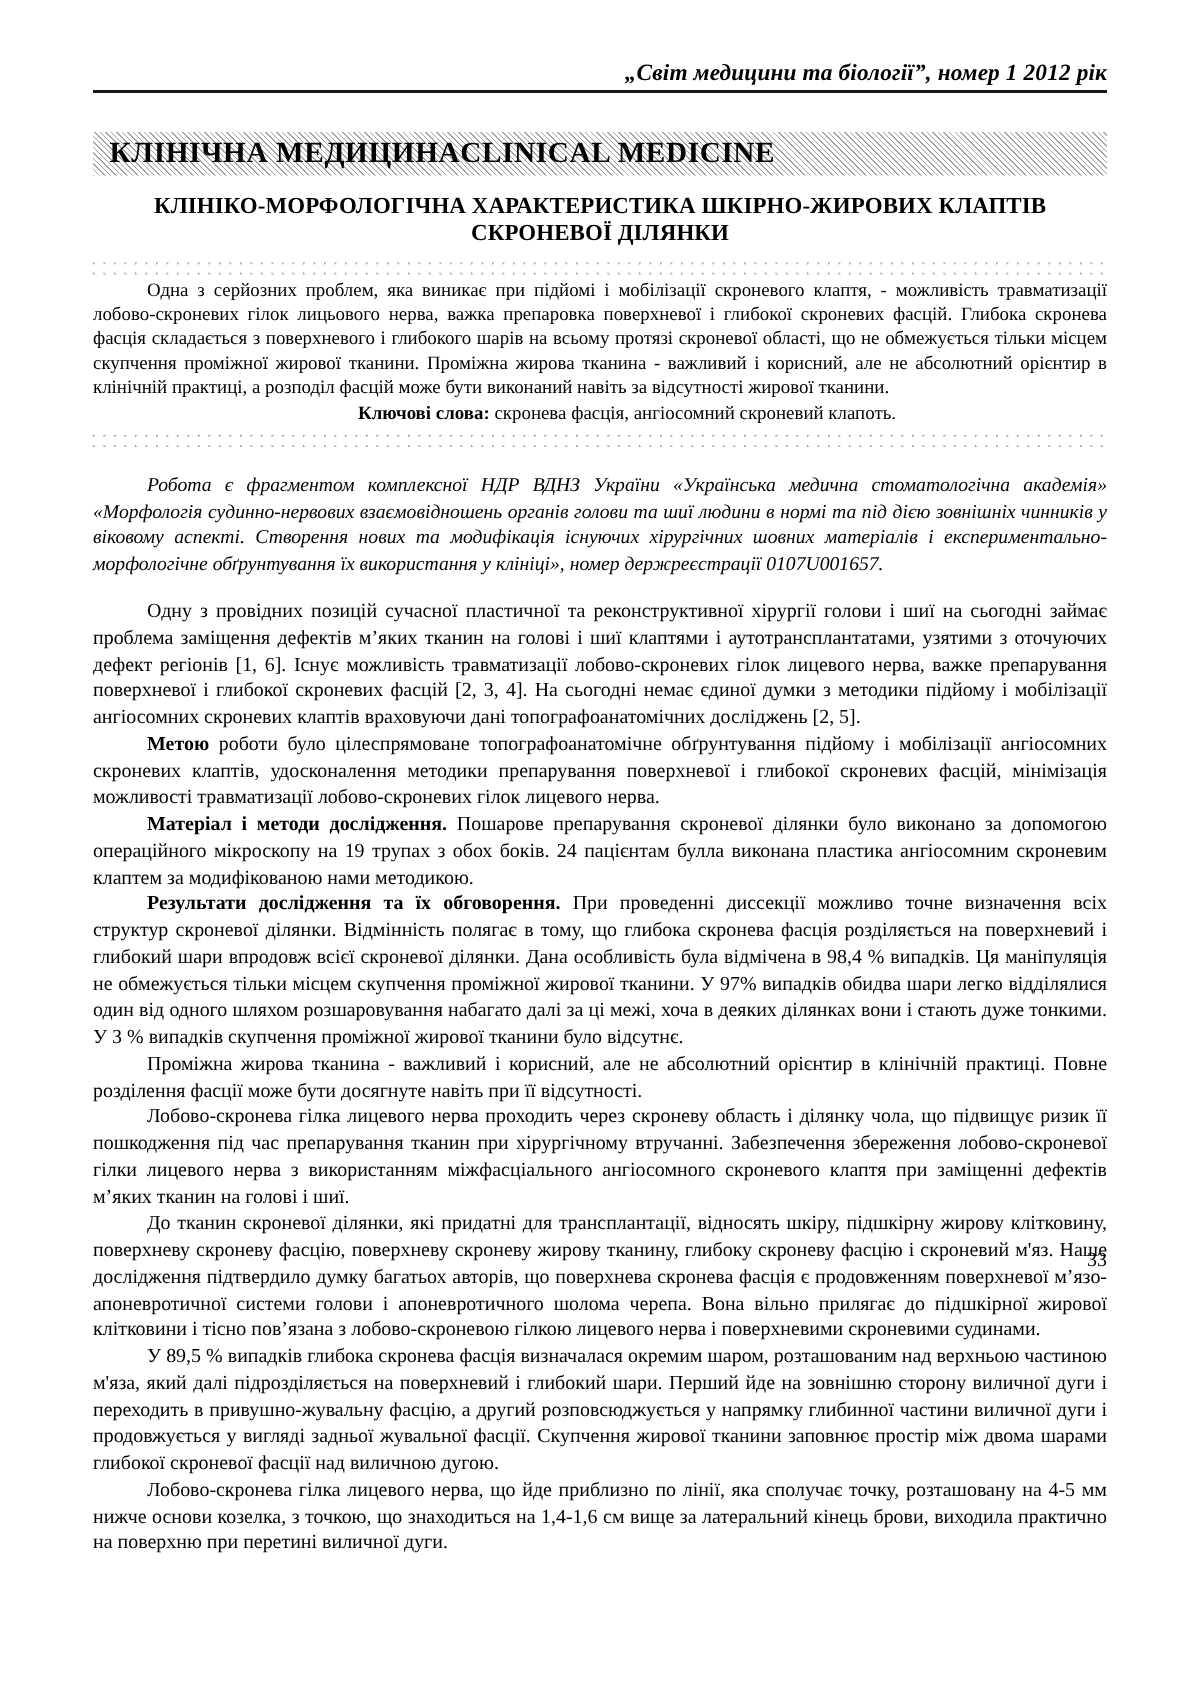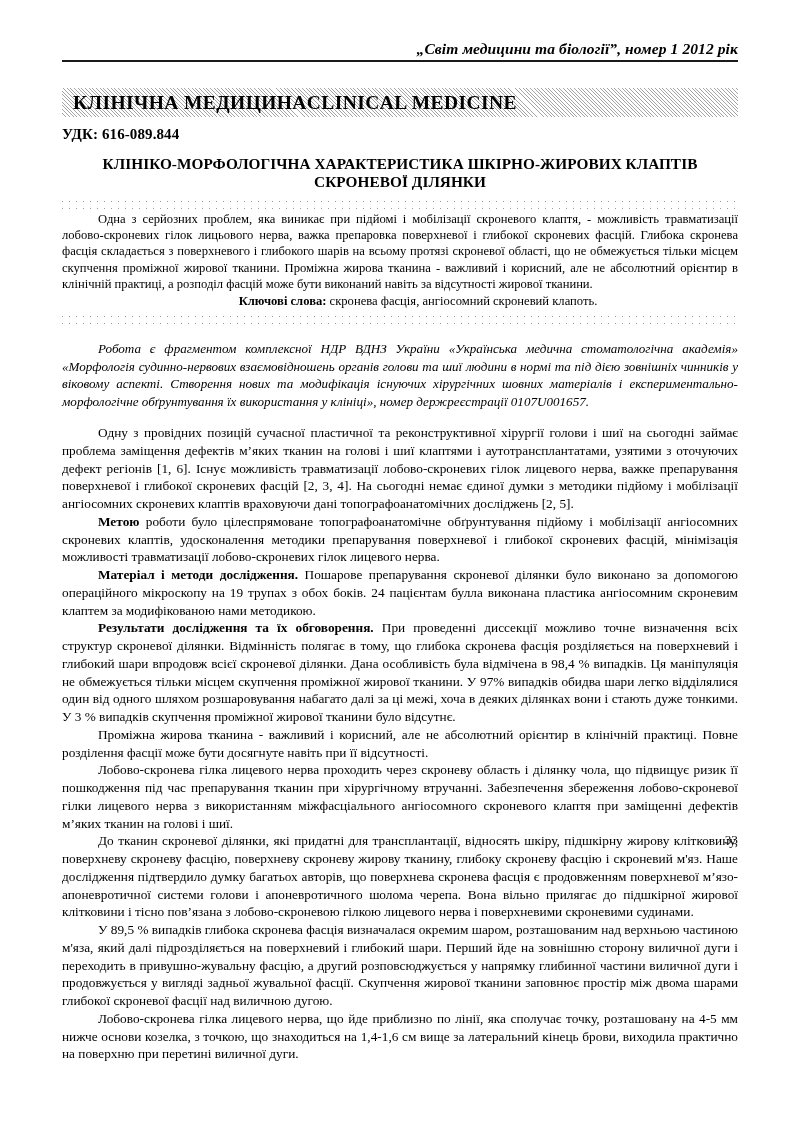--- a/index.html
+++ b/index.html
@@ -158,21 +158,20 @@
   <div class="running-header">
     <span>„Світ медицини та біології”, номер 1 2012 рік</span>
   </div>
   <div class="header-rule"></div>
 
   <div class="section-band hatch">
     <span>КЛІНІЧНА МЕДИЦИНА</span>
     <span>CLINICAL MEDICINE</span>
   </div>
 
-  <div class="udk">УДК: 616-089.844</div>
 
 
   <div class="article-title">КЛІНІКО-МОРФОЛОГІЧНА ХАРАКТЕРИСТИКА ШКІРНО-ЖИРОВИХ КЛАПТІВ СКРОНЕВОЇ ДІЛЯНКИ</div>
 
   <div class="zigzag"></div>
 
   <p class="abstract">Одна з серйозних проблем, яка виникає при підйомі і мобілізації скроневого клаптя, - можливість травматизації лобово-скроневих гілок лицьового нерва, важка препаровка поверхневої і глибокої скроневих фасцій. Глибока скронева фасція складається з поверхневого і глибокого шарів на всьому протязі скроневої області, що не обмежується тільки місцем скупчення проміжної жирової тканини. Проміжна жирова тканина - важливий і корисний, але не абсолютний орієнтир в клінічній практиці, а розподіл фасцій може бути виконаний навіть за відсутності жирової тканини.</p>
   <p class="keywords">
     <b>Ключові слова:</b><span> скронева фасція, ангіосомний скроневий клапоть.</span>
   </p>

